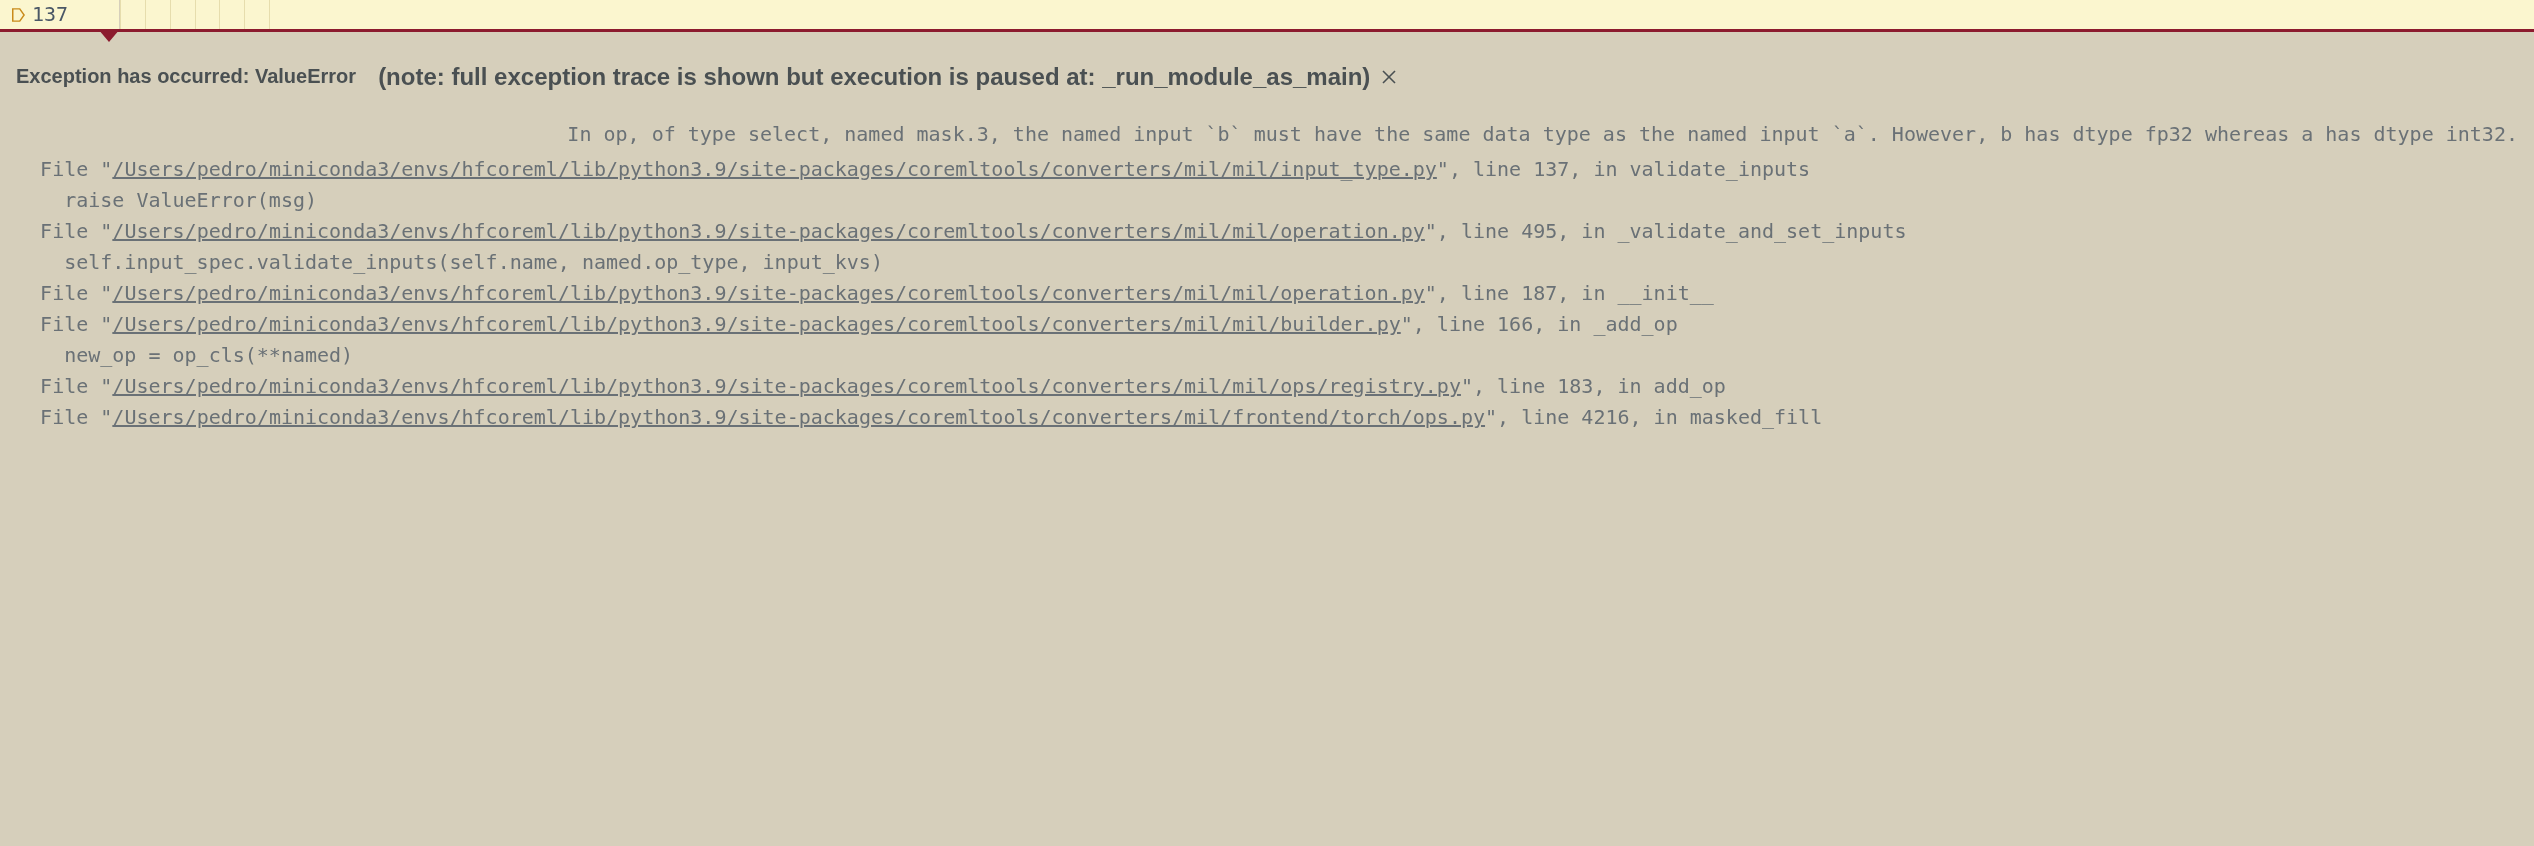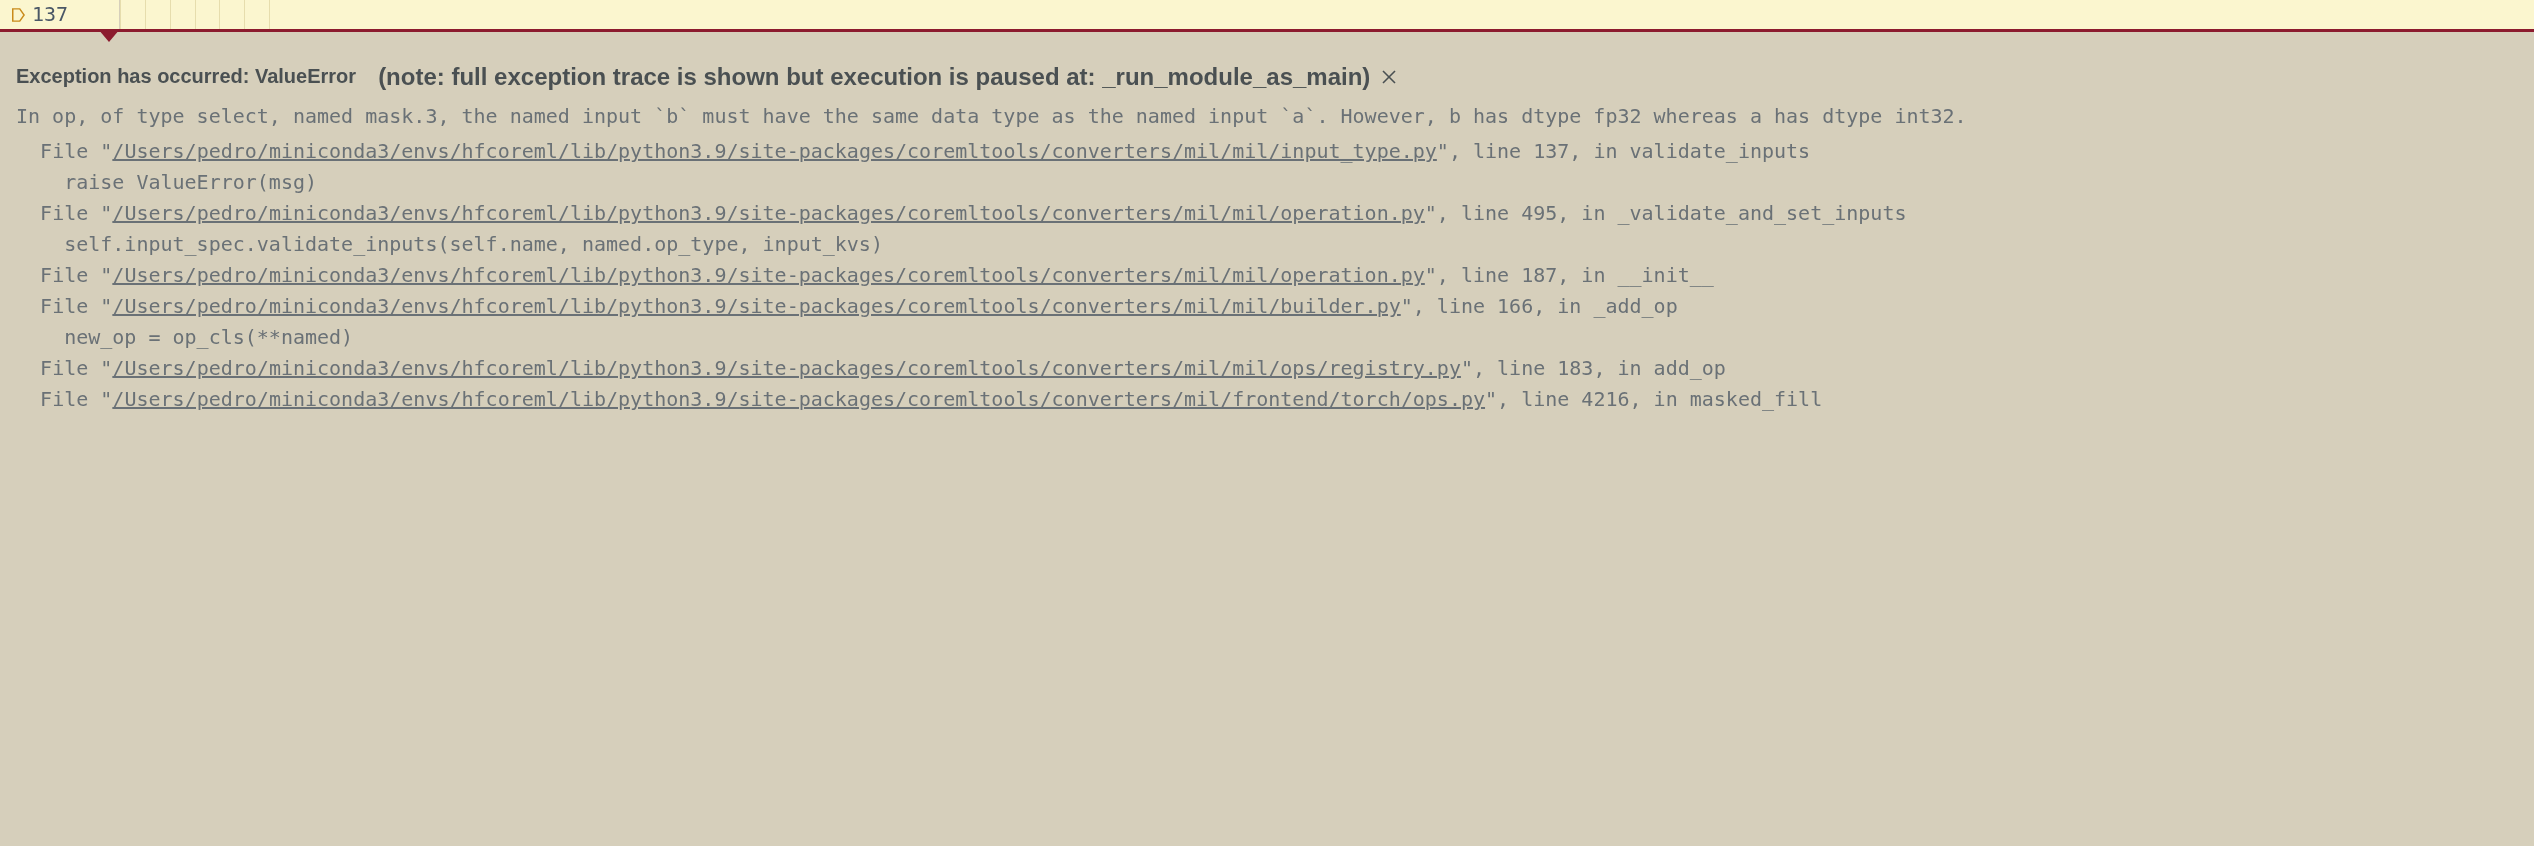--- a/index.html
+++ b/index.html
@@ -87,21 +87,21 @@
     
     .exception-panel {
       padding: 26px 16px 8px 16px;
       background: #d6cfbb;
     }
     .exc-header {
       display: flex;
       align-items: center;
       gap: 22px;
       color: #4a5052;
-      margin-bottom: 6px;
+      margin-bottom: 24px;
       flex-wrap: wrap;
     }
     .exc-title {
       font-weight: 700;
       font-size: 20px;
     }
     .exc-note {
       font-weight: 700;
       font-size: 24px;
     }
@@ -115,20 +115,21 @@
       cursor: pointer;
       margin-left: -14px;
     }
     .exc-message {
       font-family: "SF Mono", "Menlo", "Monaco", "Consolas", monospace;
       color: #6a7176;
       font-size: 20px;
       white-space: pre-wrap;
       word-break: break-word;
       margin-bottom: 4px;
+      text-align: right;
     }
     .traceback {
       font-family: "SF Mono", "Menlo", "Monaco", "Consolas", monospace;
       color: #6a7176;
       font-size: 20px;
     }
     .frame-file-line {
       white-space: pre-wrap;
       word-break: break-word;
     }

